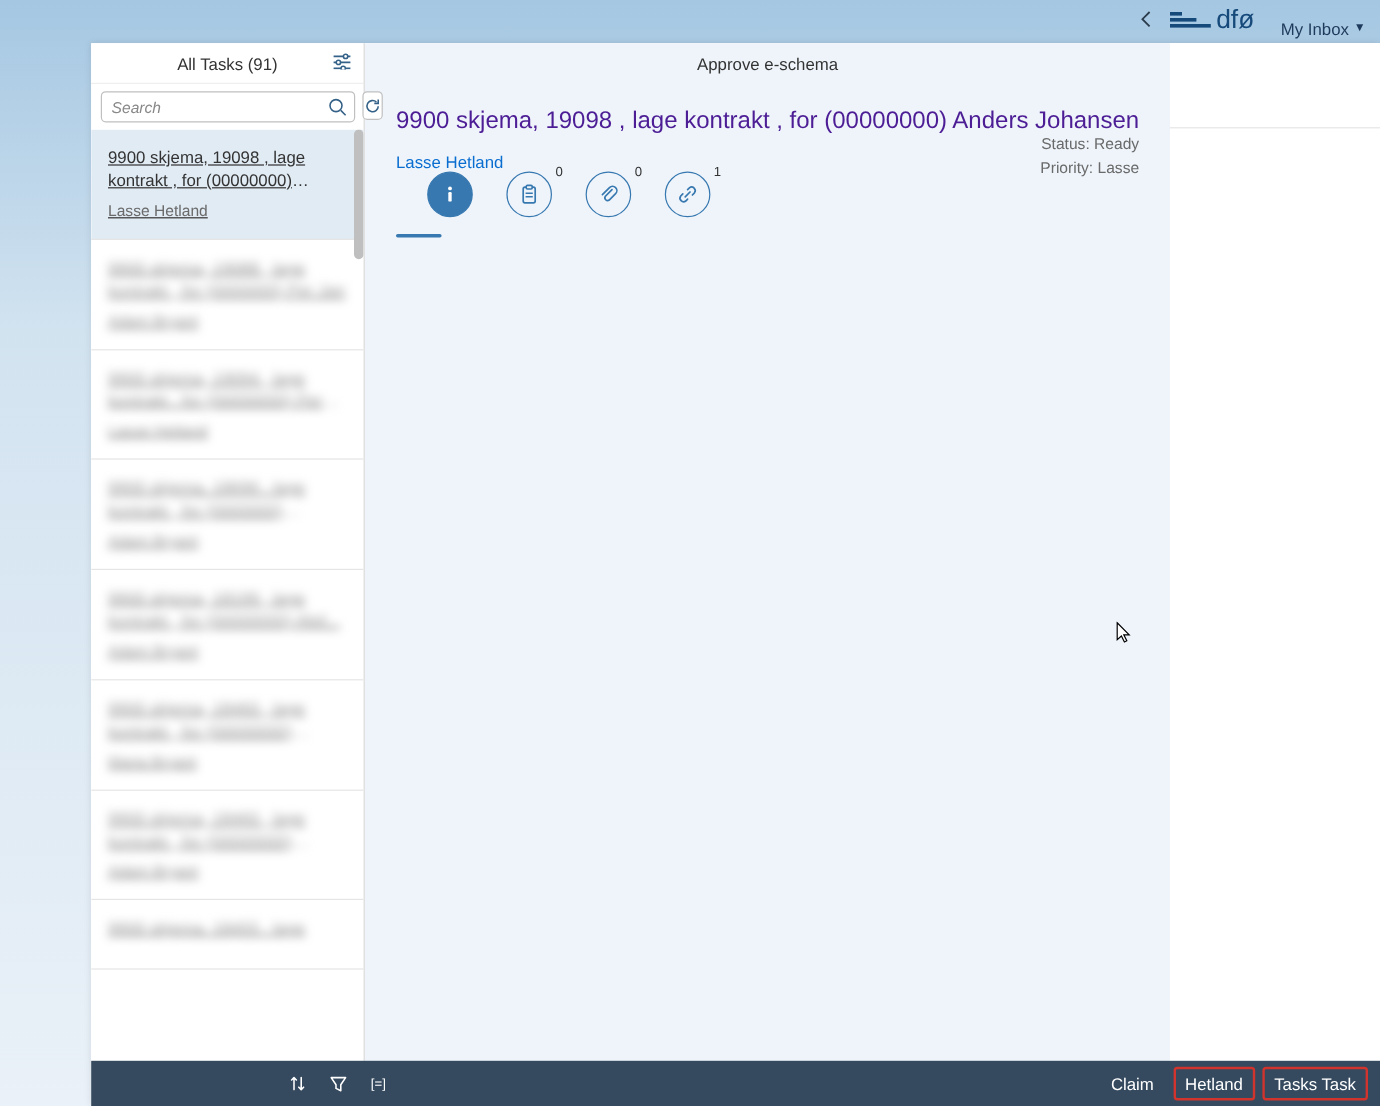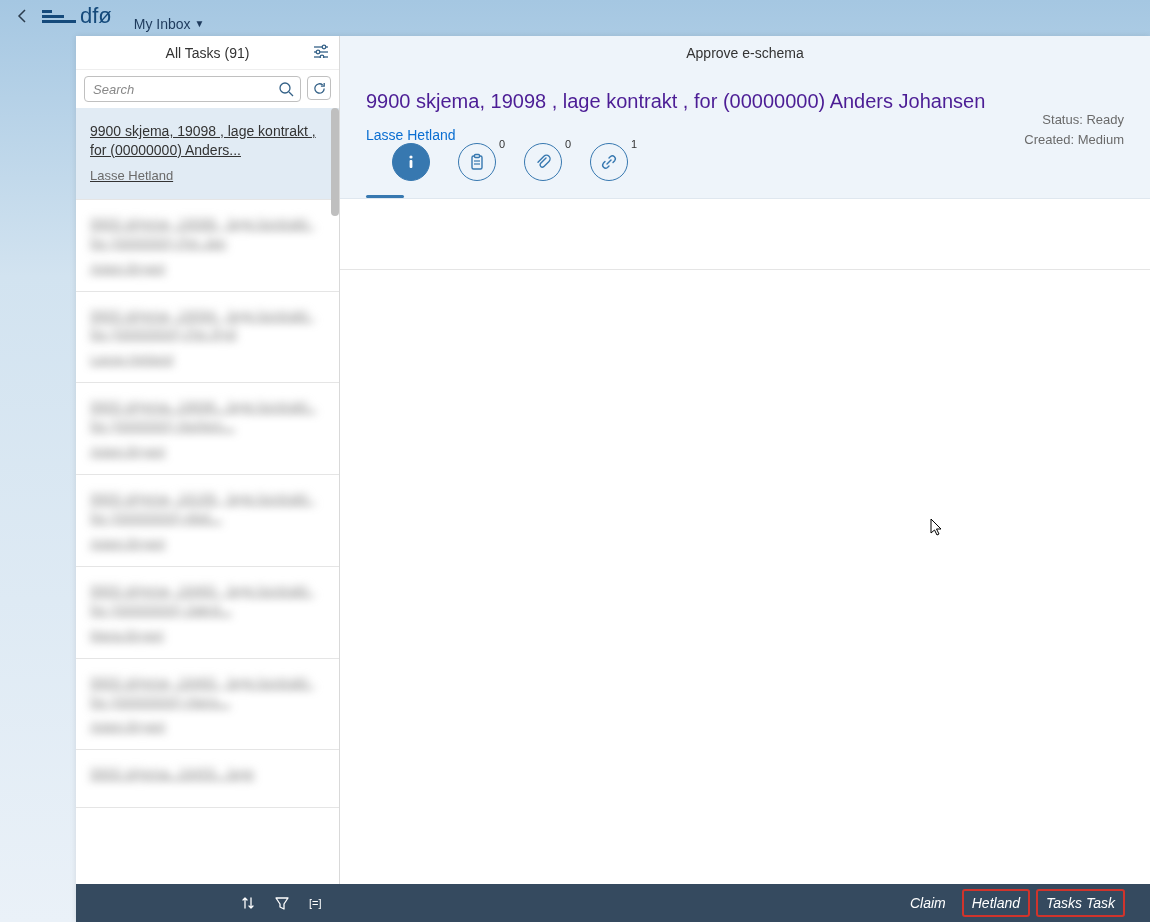--- a/index.html
+++ b/index.html
@@ -1,57 +1,57 @@
 <!DOCTYPE html>
 <html><head>
 <meta charset="utf-8">
 <style>
   * { box-sizing: border-box; margin: 0; padding: 0; }
   html, body { width: 1150px; height: 922px; font-family: Arial, Helvetica, sans-serif; font-size: 14px; color: #333; }
   body { background: linear-gradient(180deg, #a5c7e2 0%, #d2e3f0 30%, #eaf1f8 100%); overflow: hidden; position: relative; }
 
   
-  .shell-bar { height: 32px; display: flex; align-items: center; padding: 0 12px; }
+  .shell-bar { height: 32px; display: flex; align-items: center; padding: 0 12px; justify-content: flex-end; }
   .back-btn { width: 20px; height: 20px; display:flex; align-items:center; justify-content:center; color:#2b3c4d; cursor:pointer; margin-right:10px; }
   .logo { display:flex; align-items:center; margin-right:22px; }
   .logo-bars { display:flex; flex-direction:column; gap:2px; margin-right:4px; }
   .logo-bars span { display:block; background:#154a7b; }
   .logo-bars span:nth-child(1){ width:10px; height:3px; }
   .logo-bars span:nth-child(2){ width:22px; height:3px; }
   .logo-bars span:nth-child(3){ width:34px; height:3px; }
   .logo-text { font-size:22px; font-weight:400; color:#154a7b; letter-spacing:0px; }
   .nav-item { color:#1e3a5c; font-size:14px; display:flex; align-items:center; gap:4px; cursor:pointer;margin-top:15px; }
   .nav-caret { font-size:10px; }
 
   
   .app { position:absolute; left:76px; top:36px; right:0; bottom:0; background:#fff; display:flex; box-shadow:0 0 6px rgba(0,0,0,0.1); }
 
   
-  .master { width:264px; border-right:1px solid #d9d9d9; display:flex; flex-direction:column; background:#fff; position:relative; }
+  .master { width:228px; border-right:1px solid #d9d9d9; display:flex; flex-direction:column; background:#fff; position:relative; }
   .master-header { height:34px; display:flex; align-items:center; justify-content:center; position:relative; border-bottom:1px solid #eee; }
   .master-title { color:#333; font-size:14px; }
   .settings-icon { position:absolute; right:10px; top:8px; color:#346187; cursor:pointer; }
 
   .search-row { padding:6px 8px; display:flex; align-items:flex-start; gap:6px; }
   .search-wrap { flex:1; position:relative; border:1px solid #c0c0c0; border-radius:4px; height:26px; display:flex; align-items:center; background:#fff; }
   .search-input { flex:1; border:none; outline:none; padding:0 26px 0 8px; font-size:13px; color:#333; background:transparent; }
   .search-input::placeholder { color:#888; font-style:italic; }
   .search-icon { position:absolute; right:6px; top:4px; color:#346187; }
   .refresh-btn { width:24px; height:24px; border:1px solid #c0c0c0; border-radius:4px; display:flex; align-items:center; justify-content:center; color:#346187; cursor:pointer; background:#fff; }
 
   .list { flex:1; overflow:hidden; position:relative; }
   .list-scroll { position:absolute; right:0; top:0; width:8px; height:108px; background:#bfbfbf; border-radius:4px; }
   .task-item { padding:14px 14px 16px 14px; border-bottom:1px solid #e5e5e5; cursor:pointer;text-decoration:underline; }
   .task-item.selected { background:#e1ebf4; }
   .task-title { font-size:14px; color:#333; line-height:1.35; margin-bottom:8px; overflow:hidden; display:-webkit-box; -webkit-line-clamp:2; -webkit-box-orient:vertical; }
   .task-sender { font-size:13px; color:#6a6a6a; }
   .task-item.blurred .task-title, .task-item.blurred .task-sender { filter: blur(4px); color:#9a9a9a; user-select:none; }
 
   
-  .detail { flex:1; display:flex; flex-direction:column; background:#fff; }
+  .detail { flex:1; display:flex; flex-direction:row; background:#fff; }
   .detail-top { background:#eef4fa; border-bottom:1px solid #dfe7ef; }
   .detail-header { height:34px; display:flex; align-items:center; justify-content:center; font-size:14px; color:#333; }
   .detail-info { padding:20px 26px 8px 26px; position:relative; }
   .detail-title { font-size:20px; color:#4c1d95; margin-bottom:14px; }
   .detail-link { color:#0a6ed1; font-size:14px; text-decoration:none; cursor:pointer; }
   .detail-right { position:absolute; right:26px; top:40px; text-align:right; color:#6a6a6a; font-size:13px; line-height:1.5; }
   .detail-created { color:#6a6a6a; font-size:13px; margin-top:28px; margin-bottom:18px; }
 
   .icon-tabs { display:flex; gap:28px; padding:0 26px 0 26px; align-items:center; }
   .icon-tab { position:relative; width:38px; height:38px; border:1px solid #3778b0; border-radius:50%; display:flex; align-items:center; justify-content:center; color:#3778b0; cursor:pointer; }
@@ -59,21 +59,21 @@
   .icon-tab .badge { position:absolute; top:-6px; right:-10px; font-size:11px; color:#333; }
   .tab-underline { height:3px; width:38px; background:#3778b0; margin:6px 0 0 26px; border-radius:2px; }
 
   .detail-body { flex:1; background:#fff; }
   .detail-body .divider { height:1px; background:#e5e5e5; margin-top:70px; }
 
   
   .footer { position:absolute; left:0; right:0; bottom:0; height:38px; background:#354a5f; display:flex; align-items:center; }
   .footer-left { width:264px; display:flex; justify-content:flex-end; align-items:center; gap:18px; padding-right:14px; color:#fff; }
   .footer-left .fbtn { cursor:pointer; display:flex; align-items:center; }
-  .footer-right { flex:1; display:flex; justify-content:flex-end; align-items:center; gap:6px; padding-right:25px;font-style:italic; }
+  .footer-right { flex:1; display:flex; justify-content:flex-end; align-items:center; gap:6px; padding-right:10px; }
   .action-btn { color:#fff; font-size:14px; padding:6px 10px; cursor:pointer; border-radius:3px; }
   .action-btn.highlight { border:2px solid #d0342c; padding:4px 8px; }
 
   
   .cursor { position:absolute; left:930px; top:518px; pointer-events:none; }
 
   svg { display:block; }
 </style>
 </head>
 <body>
@@ -171,21 +171,21 @@
   </div>
 
   <div class="detail">
     <div class="detail-top">
       <div class="detail-header">Approve e-schema</div>
       <div class="detail-info">
         <div class="detail-title">9900 skjema, 19098 , lage kontrakt , for (00000000) Anders Johansen</div>
         <a class="detail-link">Lasse Hetland</a>
         <div class="detail-right">
           <div>Status: Ready</div>
-          <div>Created: Medium</div>
+          <div>Priority: Lasse</div>
         </div>
 
         <div class="icon-tabs">
           <div class="icon-tab active">
             <svg width="18" height="18" viewBox="0 0 18 18">
               <circle cx="9" cy="4" r="1.6" fill="#fff"></circle>
               <rect x="7.6" y="7" width="2.8" height="8" rx="1" fill="#fff"></rect>
             </svg>
           </div>
           <div class="icon-tab">

